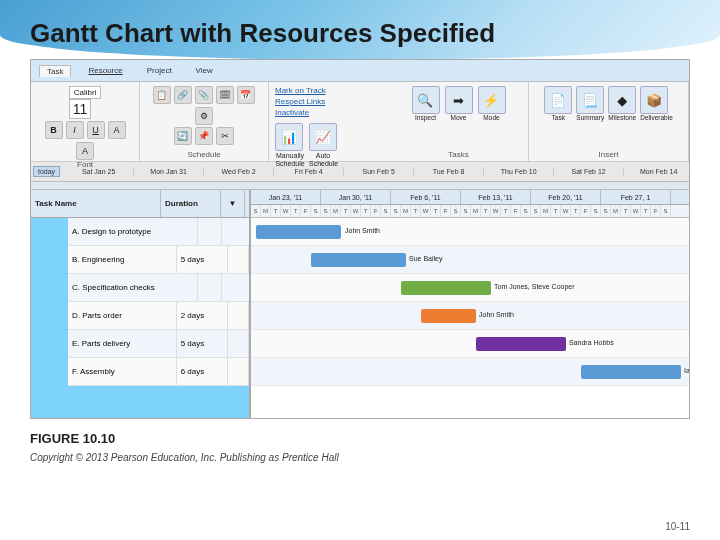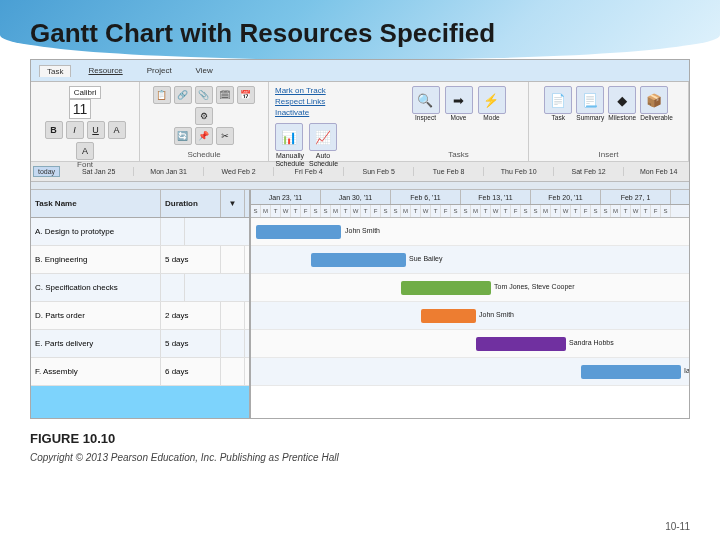--- a/index.html
+++ b/index.html
@@ -194,20 +194,21 @@
 
     .th-name { width: 130px; }
     .th-dur { width: 60px; }
     .th-arrow { width: 24px; justify-content: center; }
 
     .task-row {
       display: flex;
       height: 28px;
       border-bottom: 1px solid #e0e0e0;
       align-items: flex-end;
+      margin-left: 37px;
     }
 
     .task-row:nth-child(odd) { background: #fafafa; }
     .task-row:nth-child(even) { background: #f0f5fb; }
 
     .td-cell {
       font-size: 8px;
       padding: 2px 4px;
       border-right: 1px solid #ddd;
       height: 100%;

